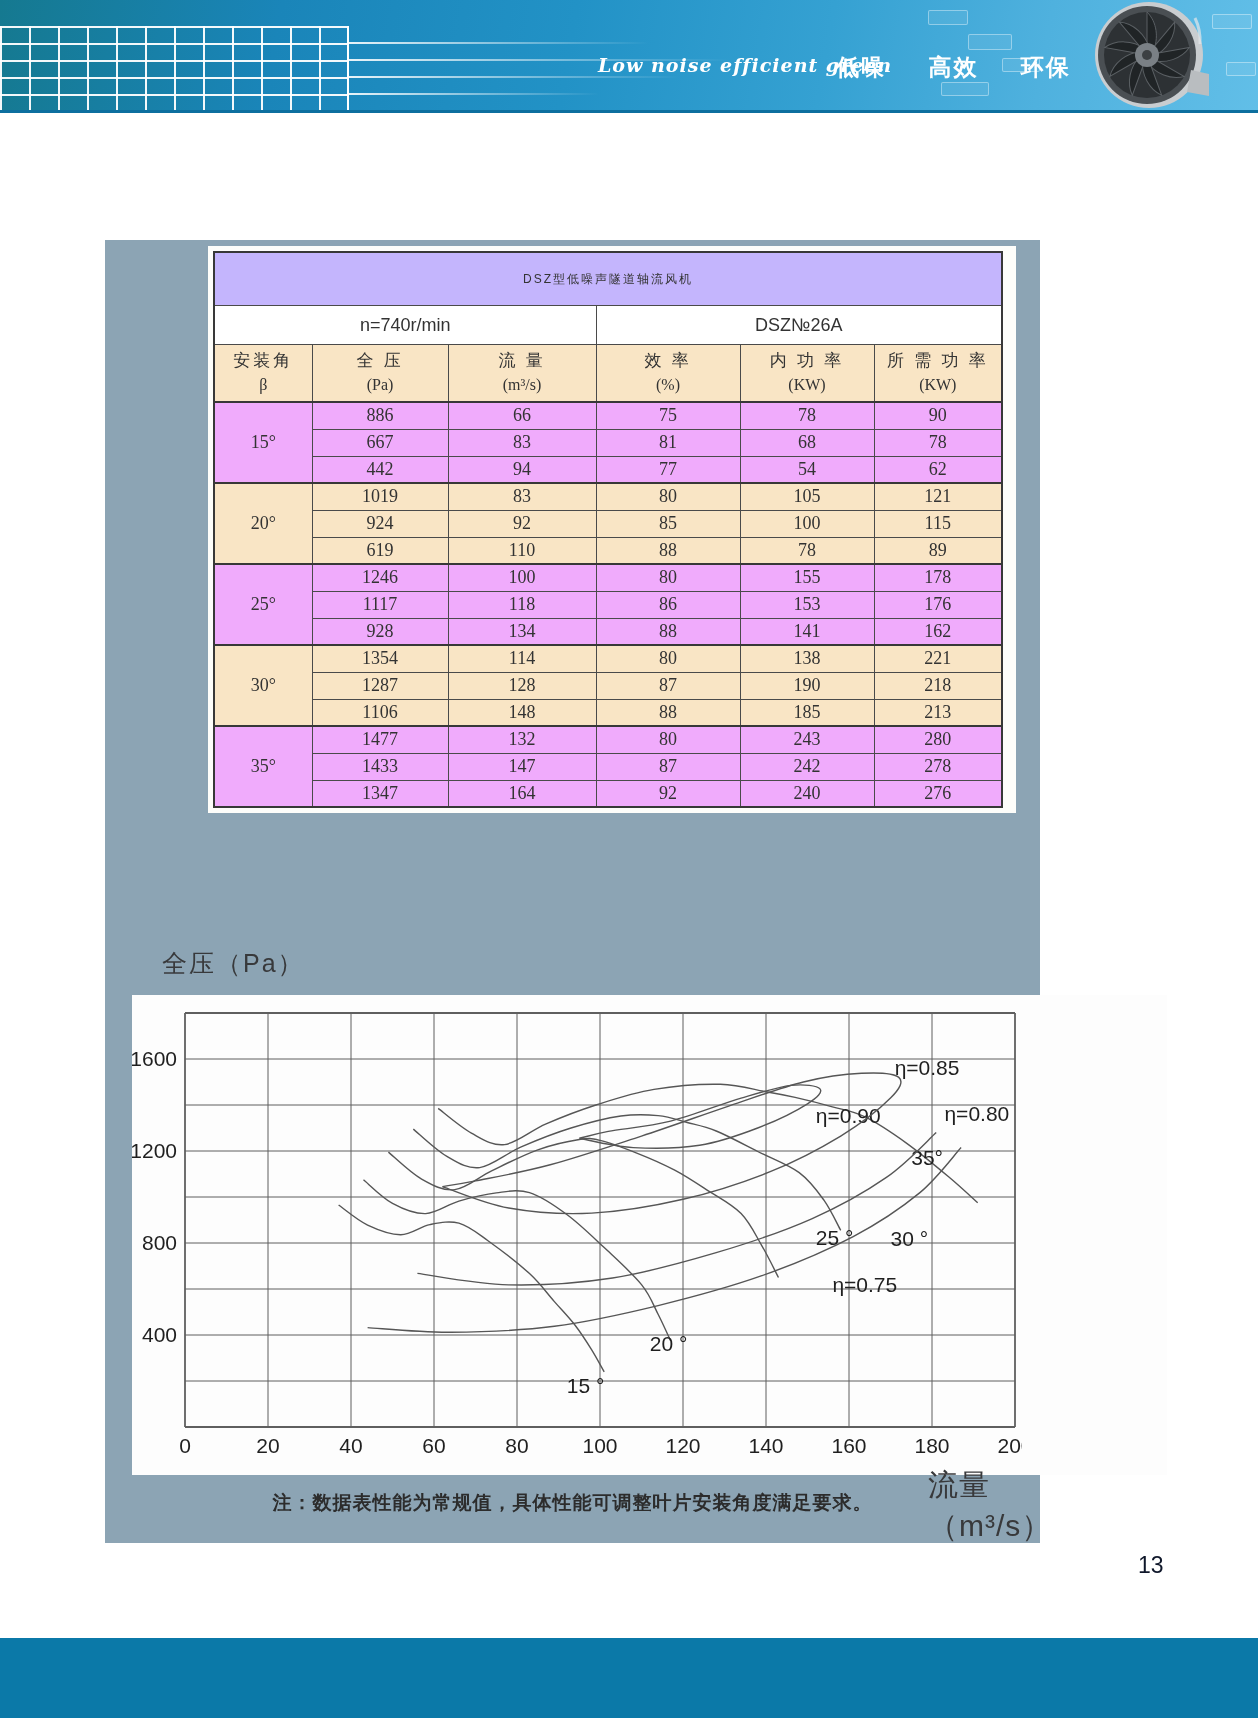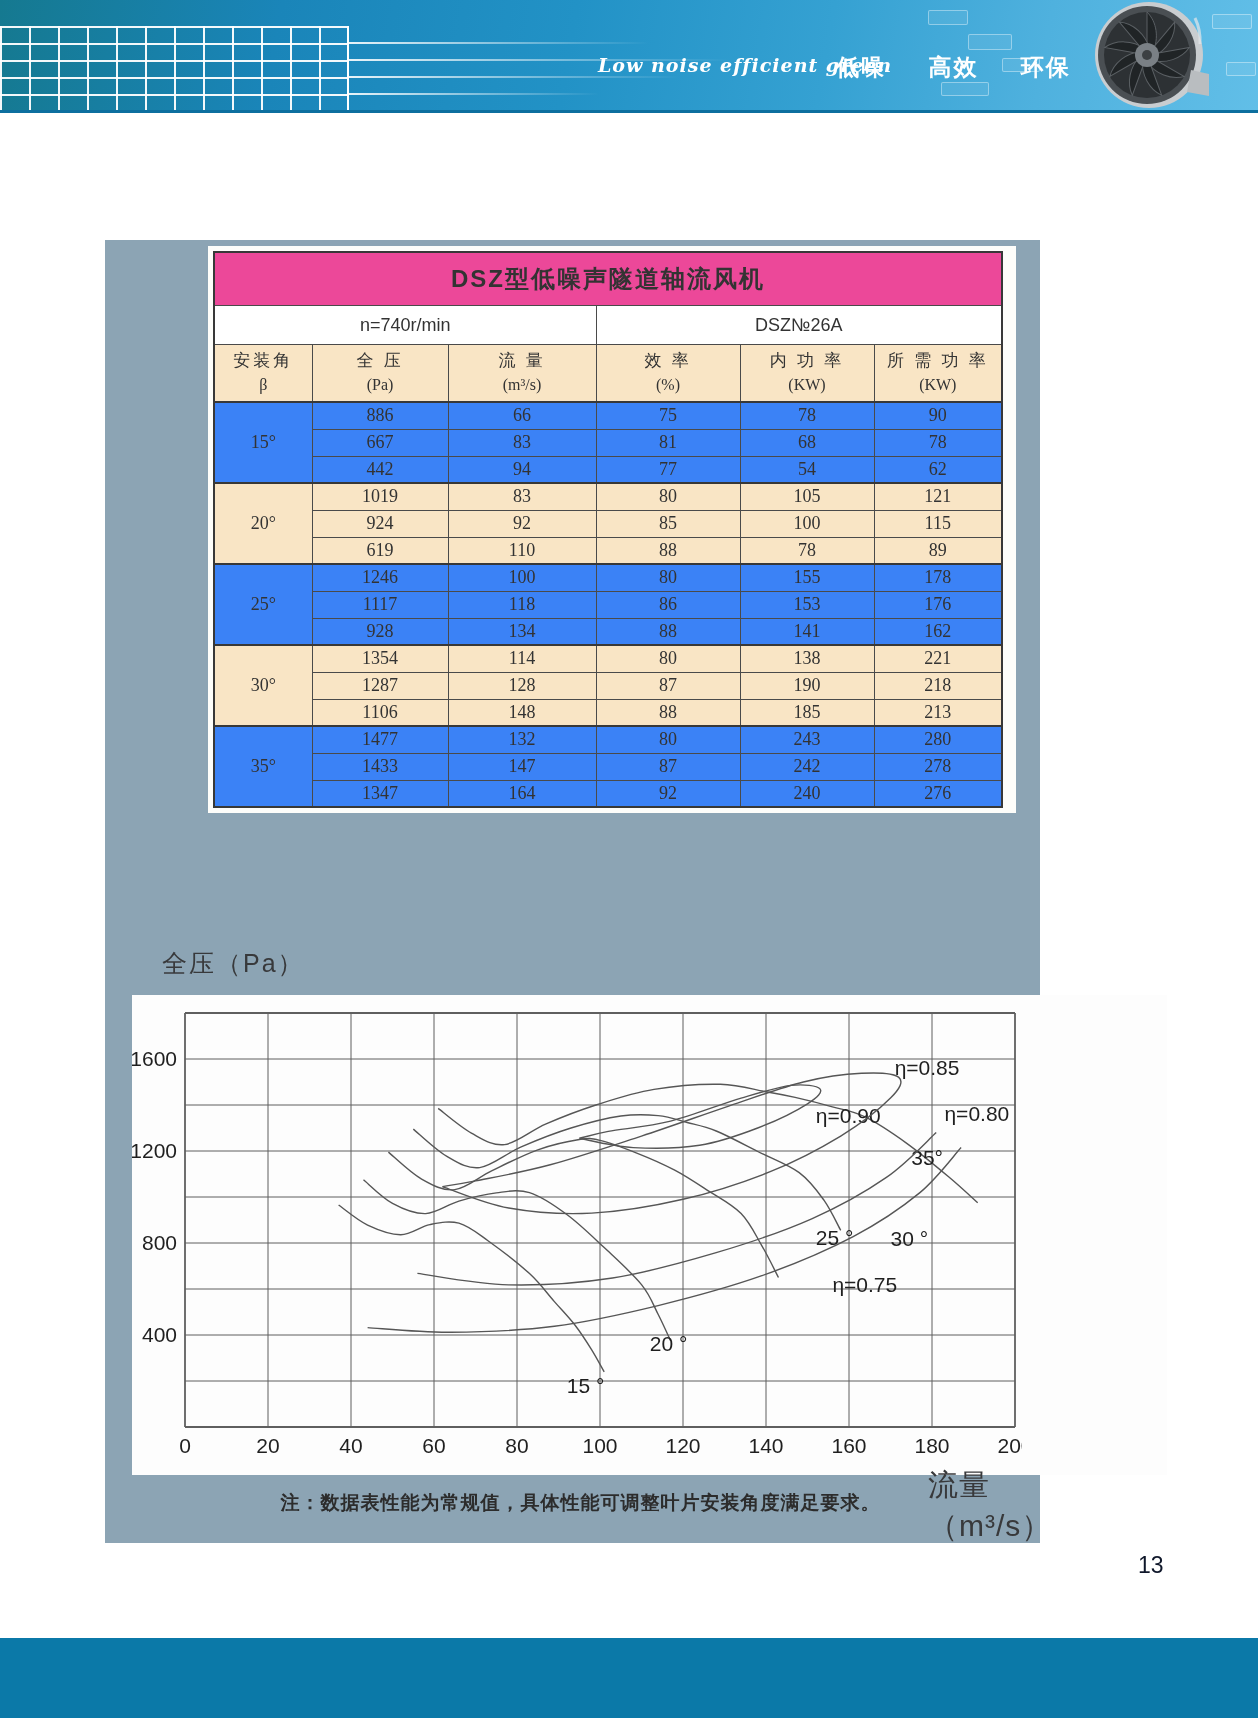--- a/index.html
+++ b/index.html
@@ -26,40 +26,40 @@
   
   .panel{position:absolute;left:105px;top:240px;width:935px;height:1303px;background:#8ca4b4;}
 
   
   .table-frame{position:absolute;left:103px;top:6px;width:798px;background:#fdfdfa;padding:5px;}
   table.spec{border-collapse:collapse;table-layout:fixed;width:788px;
              font-family:"Liberation Serif",serif;}
   table.spec td,table.spec th{border:1px solid #4a4a4a;text-align:center;vertical-align:middle;
              padding:0;color:#333;}
   table.spec{border:2px solid #383838;}
-  .row-title td{height:52px;background:#ec4899;font-size:24px;font-weight:700;letter-spacing:2px;
+  .row-title td{height:52px;background:#c4b5fd;font-size:12px;font-weight:400;letter-spacing:2px;
                 font-family:"Liberation Sans",sans-serif;color:#303030;}
   .row-sub td{height:38px;background:#ffffff;font-size:18px;font-family:"Liberation Sans",sans-serif;color:#333;}
   .row-head th{height:56px;background:#f9e5c5;font-weight:400;font-size:17px;line-height:24px;
                border-bottom:2px solid #383838;color:#2f2f2f;}
   .row-head .l1{letter-spacing:3px;display:block;}
   .row-head .l2{display:block;font-size:16px;}
   tbody.spec-body tr{height:27px;}
   tbody.spec-body td{font-size:18px;}
-  tr.tint-blue td{background:#3b82f6;}
+  tr.tint-blue td{background:#f0abfc;}
   tr.tint-cream td{background:#f9e5c5;}
   tr.group-start td{border-top:2px solid #383838;}
   td.angle-cell{font-size:18px;}
 
   
   .ylabel{position:absolute;left:57px;top:707px;font-size:25px;color:#38393b;letter-spacing:2px;text-align:right;}
   .chart-panel{position:absolute;left:27px;top:755px;width:1035px;height:480px;background:#fdfdfd;}
   .xlabel{position:absolute;left:823px;top:1225px;font-size:30px;color:#38393b;letter-spacing:1px;}
   .note{position:absolute;left:0;top:1250px;width:935px;text-align:center;
-        font-size:19px;font-weight:700;color:#2c2c2c;letter-spacing:1px;padding-left:8px;}
+        font-size:19px;font-weight:700;color:#2c2c2c;letter-spacing:1px;}
 
   
   .pagenum{position:absolute;left:1138px;top:1552px;font-size:23px;color:#0f172a;}
   .footer-bar{position:absolute;left:0;top:1638px;width:1258px;height:80px;background:#0b79a8;}
 </style>
 </head>
 <body>
 
 <div class="page">
 

